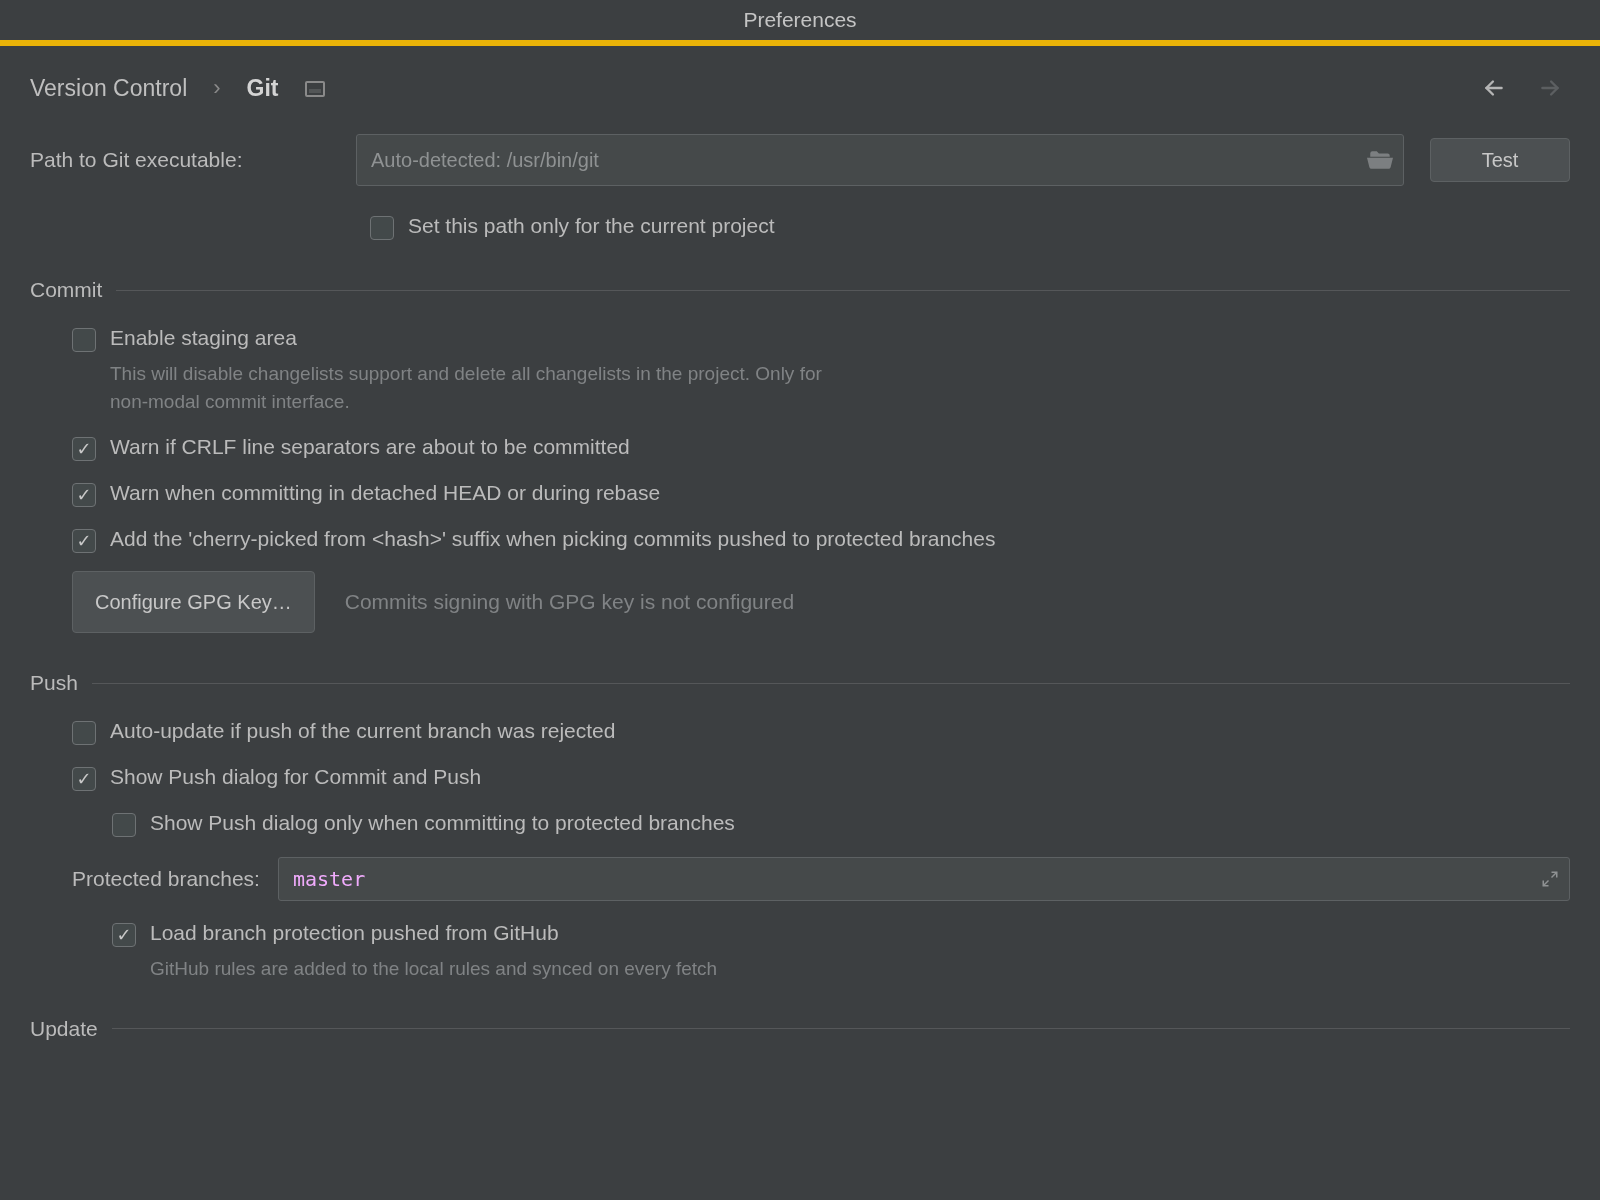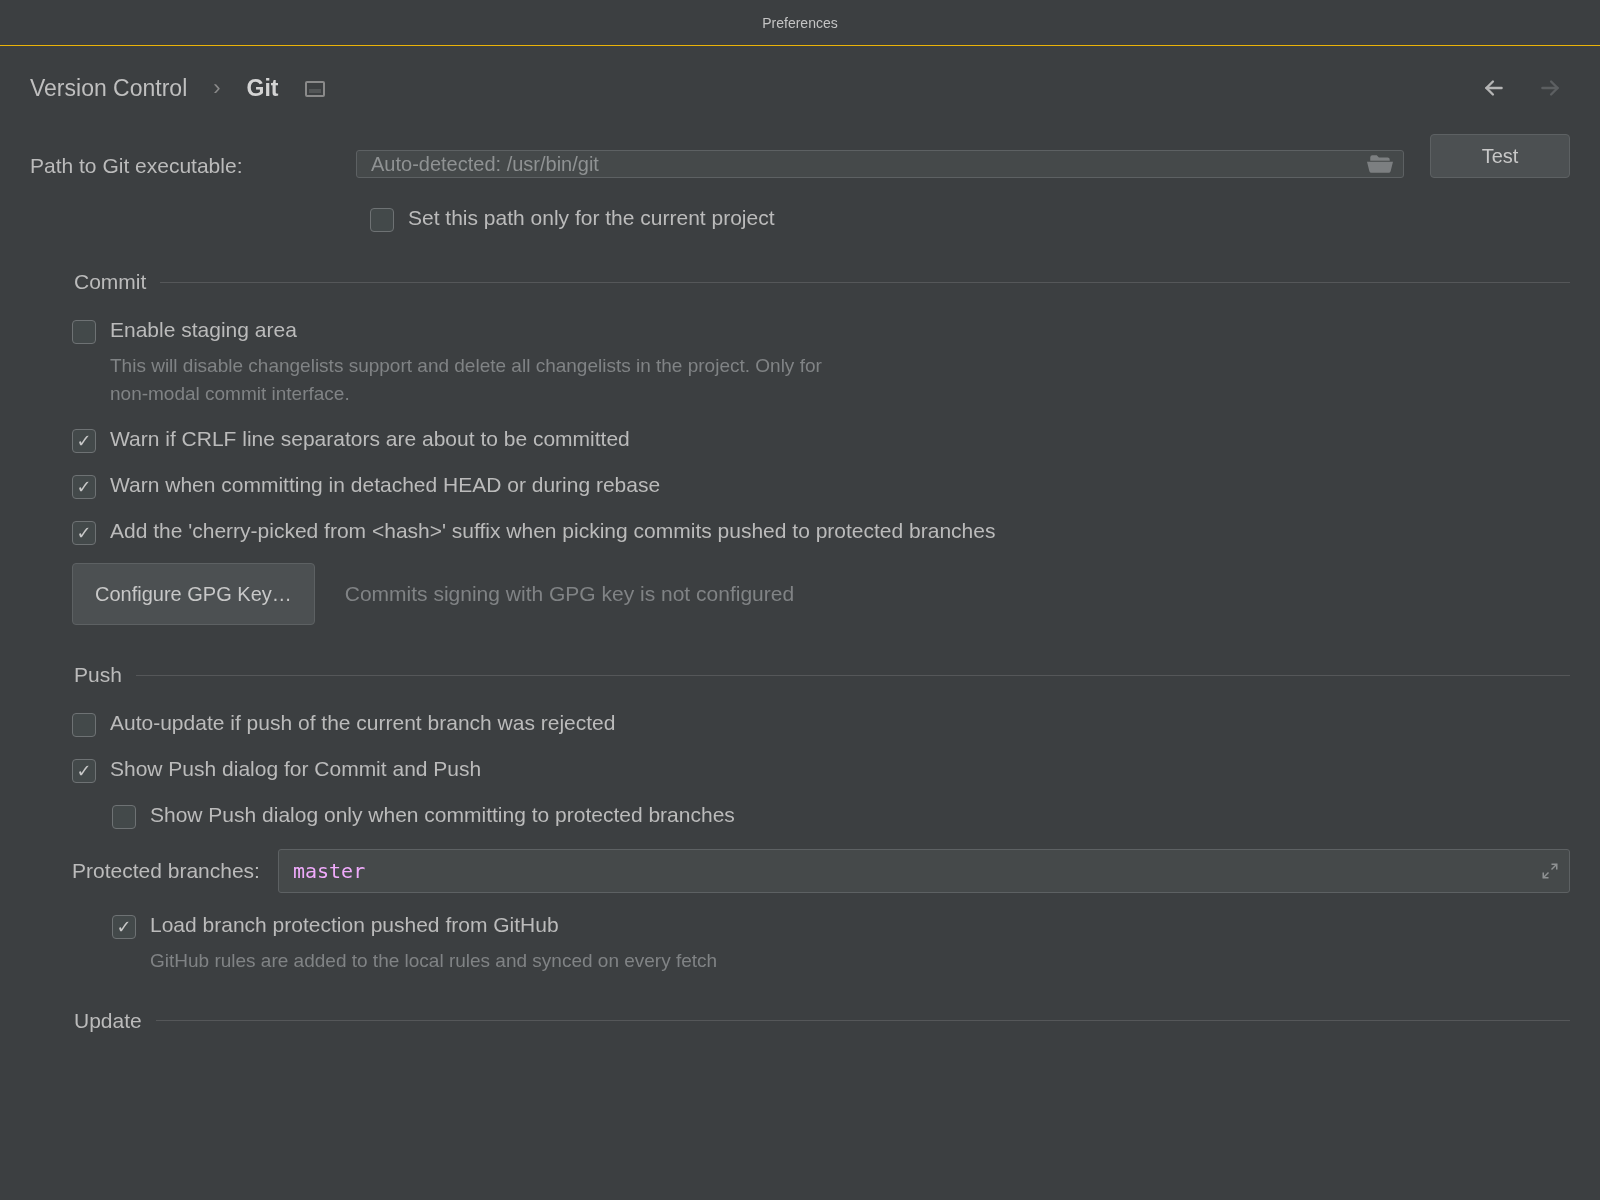--- a/index.html
+++ b/index.html
@@ -9,23 +9,23 @@
     color: #bbbbbb;
     font-family: -apple-system, "Segoe UI", Arial, sans-serif;
     font-size: 20px;
   }
   .title-bar {
     height: 46px;
     display: flex;
     align-items: center;
     justify-content: center;
     background: #3c3f41;
-    border-bottom: 1px solid #eab308;
+    border-bottom: 6px solid #eab308;
     color: #c4c4c4;
-    font-size: 14px;
+    font-size: 21px;
   }
   .content {
     padding: 28px 30px 0 30px;
   }
   .breadcrumb-row {
     display: flex;
     align-items: center;
     justify-content: space-between;
     margin-bottom: 32px;
   }
@@ -51,21 +51,21 @@
     color:#b5b5b5;
   }
   .arrow.disabled { color:#5c5f61; }
   .arrow svg { width:26px; height:26px; }
 
   .row { display:flex; align-items:center; gap:18px; }
   .label { color:#bbbbbb; font-size:21px; }
 
   .text-input {
     flex:1;
-    height: 28px;
+    height: 52px;
     background:#45494a;
     border:1px solid #5d6163;
     border-radius:3px;
     color:#bbbbbb;
     font-size:20px;
     padding:0 44px 0 14px;
     position:relative;
   }
   .text-input input {
     width:100%; height:100%; border:none; background:transparent; outline:none;
@@ -102,21 +102,21 @@
     margin-top:2px;
   }
   .checkbox.checked::after{
     content:"✓"; color:#c8c8c8; font-size:18px; line-height:1;
   }
   .cb-label { color:#bbbbbb; font-size:21px; }
   .hint { color:#808385; font-size:19px; line-height:1.45; }
 
   .section-header {
     display:flex; align-items:center; gap:14px;
-    margin-top:38px; margin-bottom:24px;margin-left:44px;
+    margin-top:38px; margin-bottom:24px;
   }
   .section-header .title { color:#bbbbbb; font-size:21px; white-space:nowrap; }
   .section-header .rule { flex:1; height:1px; background:#555759; }
 
   .indent1 { padding-left:42px; }
   .stack > * + * { margin-top:20px; }
 
   .textarea {
     flex:1; height:44px;
     background:#45494a; border:1px solid #5d6163; border-radius:3px;
@@ -154,21 +154,21 @@
       </span>
       <span class="arrow disabled">
         <svg viewBox="0 0 24 24" fill="none" stroke="currentColor" stroke-width="2.2" stroke-linecap="round" stroke-linejoin="round">
             <path d="M5 12h14"></path>
             <path d="M13 6l6 6-6 6"></path>
           </svg>
       </span>
     </div>
   </div>
 
-  <div class="row" style="gap:26px;align-items:flex-end;">
+  <div class="row" style="gap:26px;">
     <span class="label" style="min-width:300px;">Path to Git executable:</span>
     <div class="text-input">
       <input type="text" placeholder="Auto-detected: /usr/bin/git" style="">
       <span class="folder-icon">
         <svg viewBox="0 0 24 24" fill="currentColor">
             <path d="M3 6a2 2 0 0 1 2-2h4l2 2h8a2 2 0 0 1 2 2v1H3V6zm-1 4h22l-2.2 8.6A2 2 0 0 1 19.9 20H4.1a2 2 0 0 1-1.9-1.4L0 10h2z" opacity="0.65"></path>
           </svg>
       </span>
     </div>
     <div class="button">

